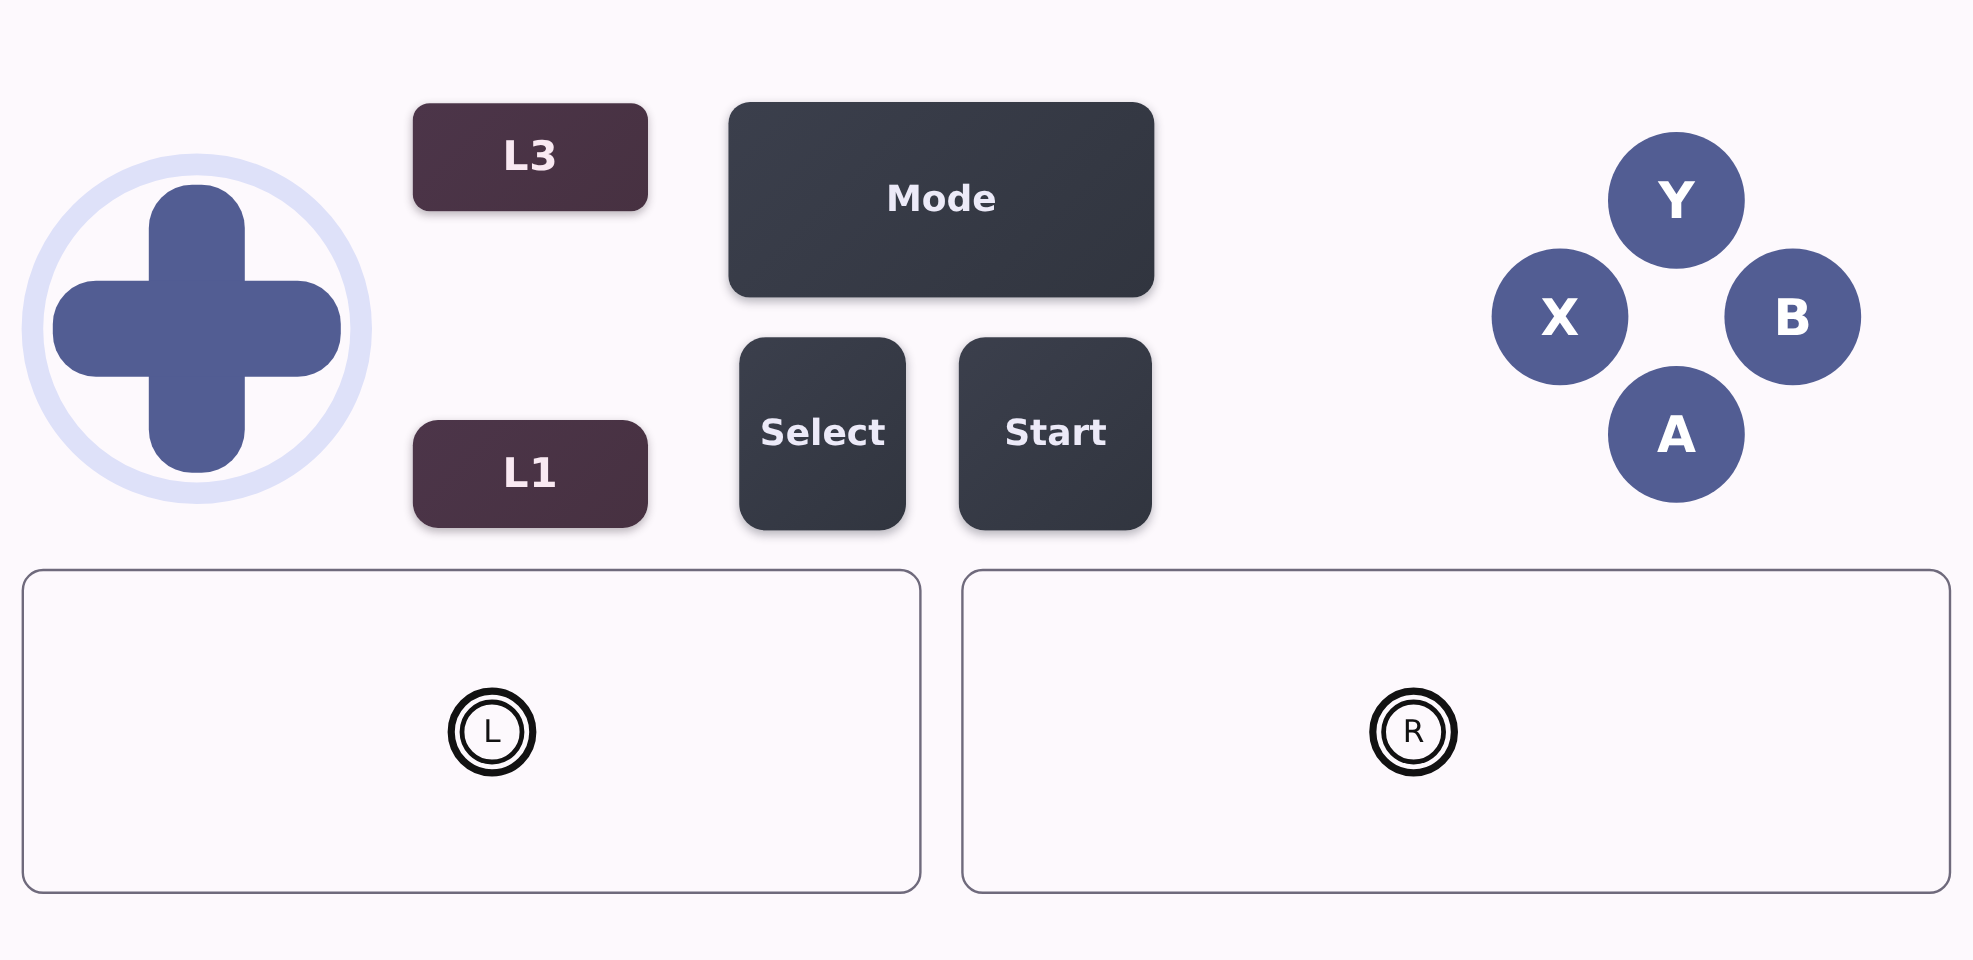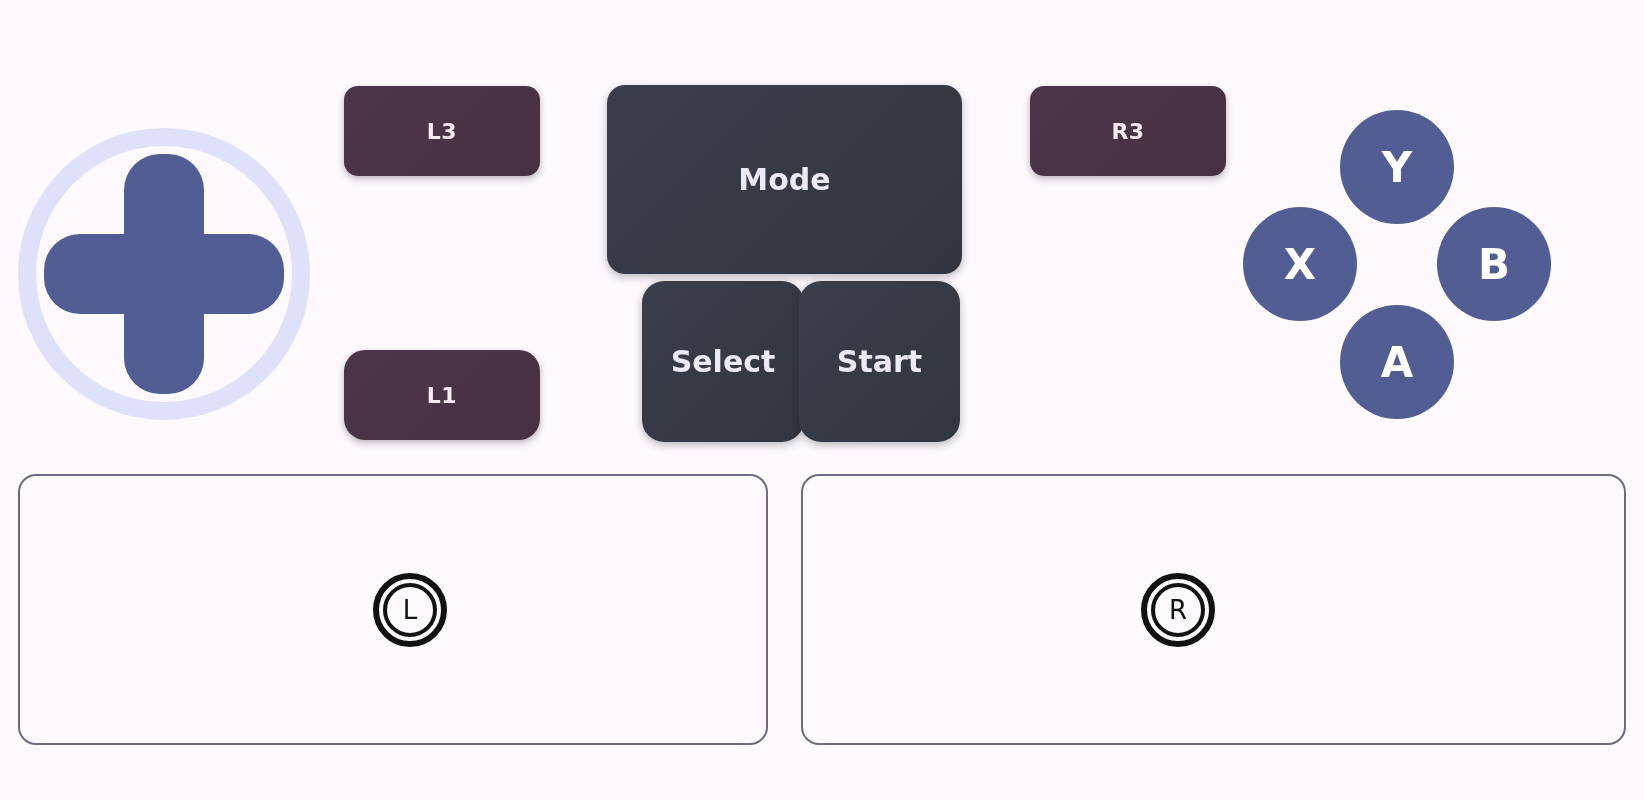--- a/index.html
+++ b/index.html
@@ -63,21 +63,21 @@
   .shoulder-btn {
     position: absolute;
     display: flex;
     align-items: center;
     justify-content: center;
     width: 196px;
     height: 90px;
     border-radius: 14px;
     background: linear-gradient(135deg, #4c3549 0%, #473141 100%);
     color: #f9e9f2;
-    font-size: 22px;
+    font-size: 34px;
     font-weight: bold;
     letter-spacing: 0.5px;
     box-shadow: 0 3px 7px rgba(40, 25, 40, 0.30);
     user-select: none;
   }
   .col-left  { left: 344px; }
   .col-right { left: 1030px; }
   .row-top    { top: 86px; }
   .row-mid    { top: 220px; }
   .row-bottom { top: 350px; border-radius: 21px; }
@@ -91,28 +91,28 @@
     background: linear-gradient(135deg, #3b3f4c 0%, #31353f 100%);
     color: #eceaf8;
     font-weight: bold;
     box-shadow: 0 3px 8px rgba(30, 30, 45, 0.30);
     user-select: none;
   }
   #mode-button {
     left: 607px;
     top: 85px;
     width: 355px;
-    height: 189px;
+    height: 163px;
     border-radius: 18px;
     font-size: 30px;
   }
   #select-button {
-    left: 642px;
+    left: 616px;
     top: 281px;
-    width: 162px;
+    width: 139px;
     height: 161px;
     border-radius: 22px;
     font-size: 30px;
   }
   #start-button {
     left: 799px;
     top: 281px;
     width: 161px;
     height: 161px;
     border-radius: 22px;
@@ -177,21 +177,20 @@
     </div>
   </div>
 
   <div class="shoulder-btn col-left row-top">L3</div>
   <div class="shoulder-btn col-left row-bottom">L1</div>
 
   <div class="center-btn" id="mode-button">Mode</div>
   <div class="center-btn" id="select-button">Select</div>
   <div class="center-btn" id="start-button">Start</div>
 
-  <div class="shoulder-btn col-right row-top">R3</div>
 
   <div class="face-btn" id="face-button-y">Y</div>
   <div class="face-btn" id="face-button-x">X</div>
   <div class="face-btn" id="face-button-b">B</div>
   <div class="face-btn" id="face-button-a">A</div>
 
   <div class="stick-panel" id="stick-panel-left">
     <div class="stick-marker" id="stick-marker-left">
       <svg width="76" height="76" viewBox="0 0 76 76">
         <circle cx="38" cy="38" r="34" fill="none" stroke="#121212" stroke-width="6"></circle>

